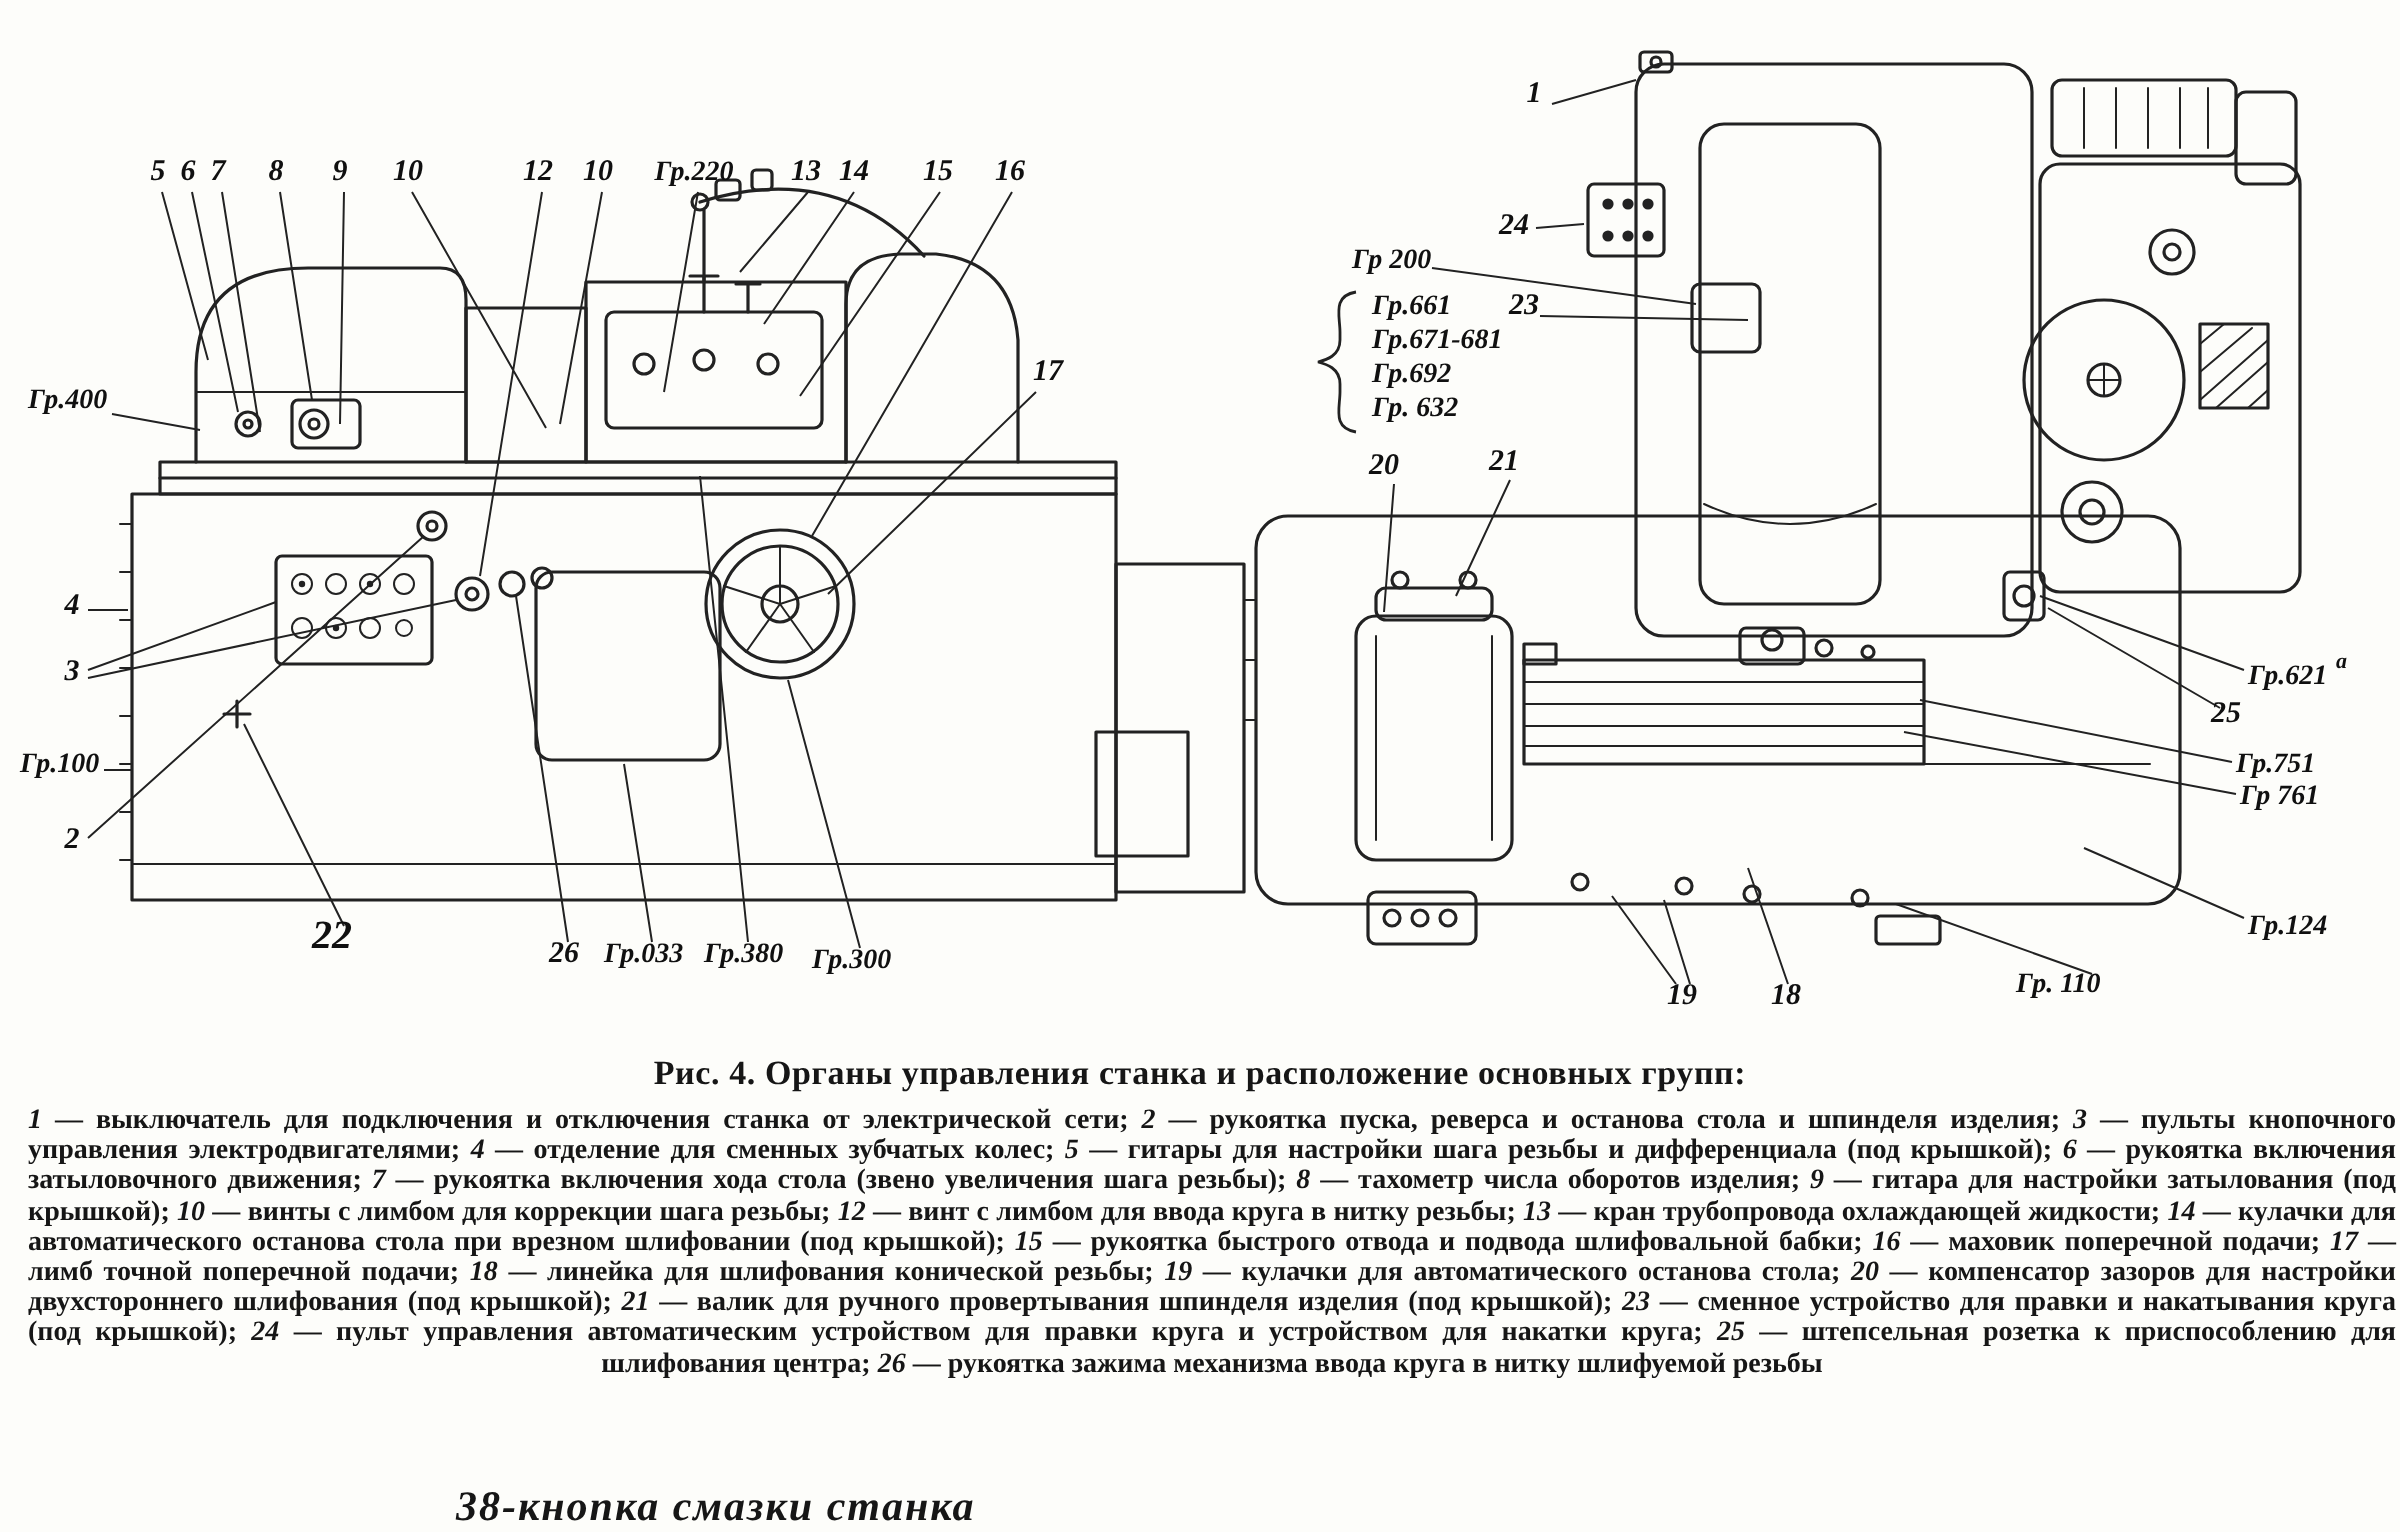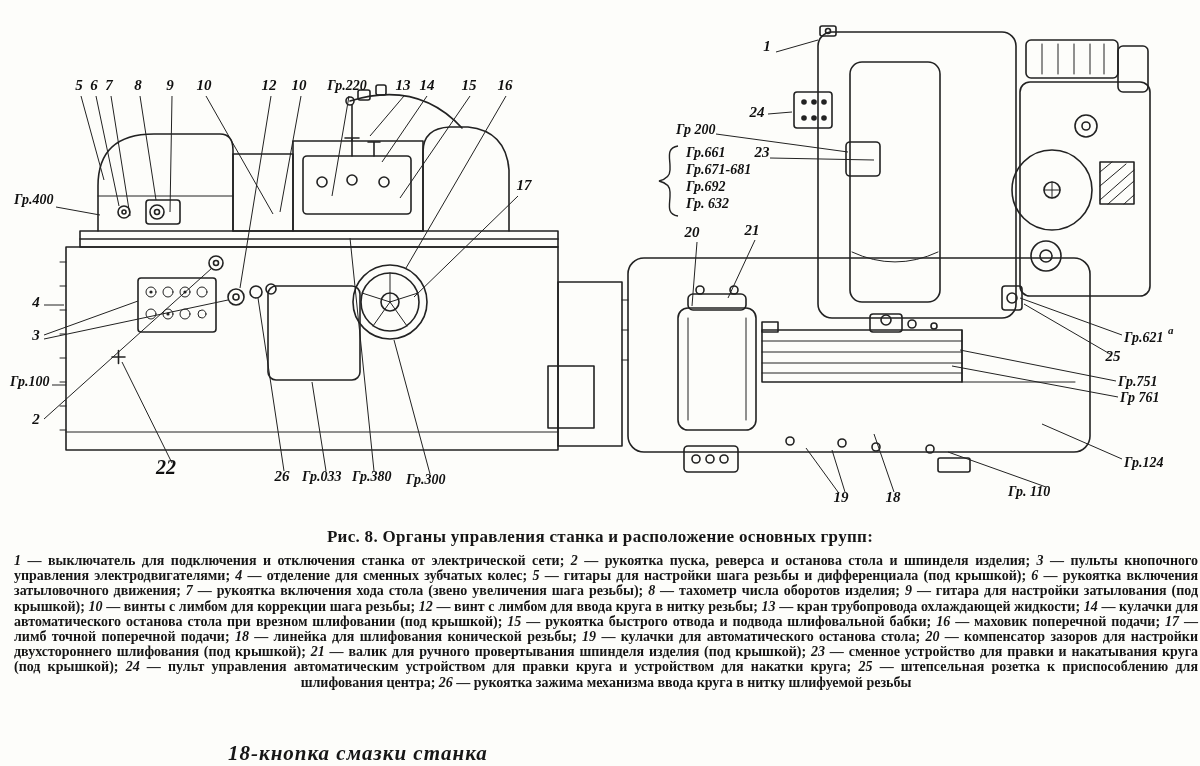--- a/index.html
+++ b/index.html
@@ -225,18 +225,18 @@
       <text x="1113" y="361" text-anchor="middle">25</text>
       <text x="1118" y="386" class="gr">Гр.751</text>
       <text x="1120" y="402" class="gr">Гр 761</text>
       <text x="1124" y="467" class="gr">Гр.124</text>
       <text x="1008" y="496" class="gr">Гр. 110</text>
       <text x="841" y="502" text-anchor="middle">19</text>
       <text x="893" y="502" text-anchor="middle">18</text>
     </g>
   </svg>
 
-  <div class="caption">Рис. 8. Органы управления станка и расположение основных групп:</div>
+  <div class="caption">Рис. 4. Органы управления станка и расположение основных групп:</div>
 
   <div class="legend"><span class="lnum">1</span>&nbsp;— выключатель для подключения и отключения станка от электрической сети; <span class="lnum">2</span>&nbsp;— рукоятка пуска, реверса и останова стола и шпинделя изделия; <span class="lnum">3</span>&nbsp;— пульты кнопочного управления электродвигателями; <span class="lnum">4</span>&nbsp;— отделение для сменных зубчатых колес; <span class="lnum">5</span>&nbsp;— гитары для настройки шага резьбы и дифференциала (под крышкой); <span class="lnum">6</span>&nbsp;— рукоятка включения затыловочного движения; <span class="lnum">7</span>&nbsp;— рукоятка включения хода стола (звено увеличения шага резьбы); <span class="lnum">8</span>&nbsp;— тахометр числа оборотов изделия; <span class="lnum">9</span>&nbsp;— гитара для настройки затылования (под крышкой); <span class="lnum">10</span>&nbsp;— винты с лимбом для коррекции шага резьбы; <span class="lnum">12</span>&nbsp;— винт с лимбом для ввода круга в нитку резьбы; <span class="lnum">13</span>&nbsp;— кран трубопровода охлаждающей жидкости; <span class="lnum">14</span>&nbsp;— кулачки для автоматического останова стола при врезном шлифовании (под крышкой); <span class="lnum">15</span>&nbsp;— рукоятка быстрого отвода и подвода шлифовальной бабки; <span class="lnum">16</span>&nbsp;— маховик поперечной подачи; <span class="lnum">17</span>&nbsp;— лимб точной поперечной подачи; <span class="lnum">18</span>&nbsp;— линейка для шлифования конической резьбы; <span class="lnum">19</span>&nbsp;— кулачки для автоматического останова стола; <span class="lnum">20</span>&nbsp;— компенсатор зазоров для настройки двухстороннего шлифования (под крышкой); <span class="lnum">21</span>&nbsp;— валик для ручного провертывания шпинделя изделия (под крышкой); <span class="lnum">23</span>&nbsp;— сменное устройство для правки и накатывания круга (под крышкой); <span class="lnum">24</span>&nbsp;— пульт управления автоматическим устройством для правки круга и устройством для накатки круга; <span class="lnum">25</span>&nbsp;— штепсельная розетка к приспособлению для шлифования центра; <span class="lnum">26</span>&nbsp;— рукоятка зажима механизма ввода круга в нитку шлифуемой резьбы</div>
 
-  <div class="handnote">18-кнопка смазки станка</div>
+  <div class="handnote">38-кнопка смазки станка</div>
 </div>
 
 </body></html>

